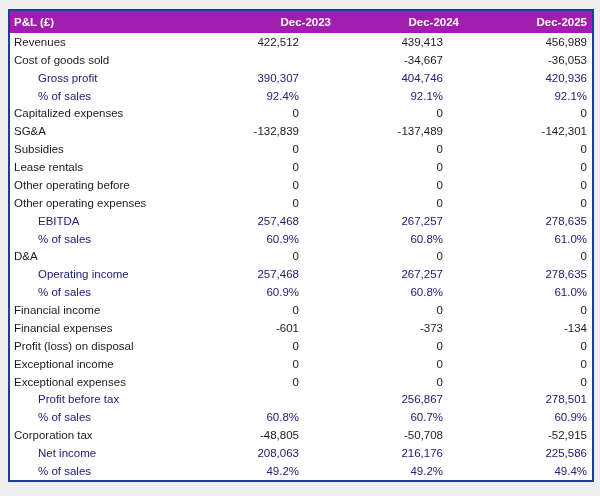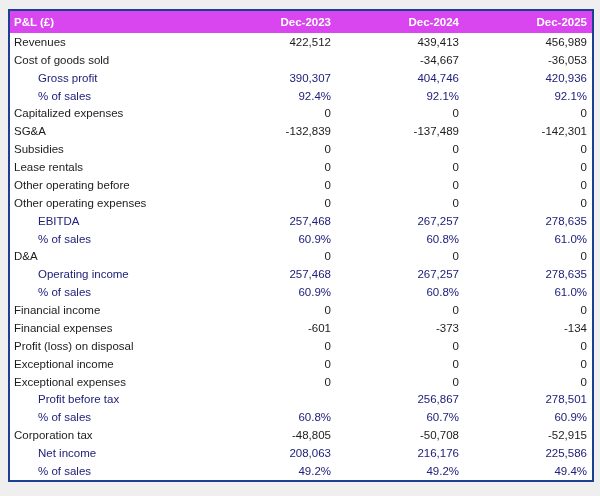--- a/index.html
+++ b/index.html
@@ -18,34 +18,35 @@
     position: absolute;
     left: 8px; top: 9px;
     width: 586px; height: 473px;
     background: #FFFFFF;
     border: 2px solid #1C3F93;
     display: flex;
     flex-direction: column;
   }
   .thead {
     flex: 0 0 22px;
-    background: #d946ef;
+    background: #a21caf;
     color: #FFFFFF;
     display: flex;
     align-items: center;
     font-size: 11.5px;
     font-weight: bold;
   }
   .trow {
     flex: 1 1 auto;
     display: flex;
     align-items: center;
     font-size: 11.5px;
     color: #1C1C1C;
     background: #FFFFFF;
+    gap: 16px;
   }
   .trow.bold {
     font-weight: normal;
     color: #20217A;
     margin-left: 24px;
   }
   .c-label {
     flex: 1 1 auto;
     text-align: left;
     padding-left: 4px;

